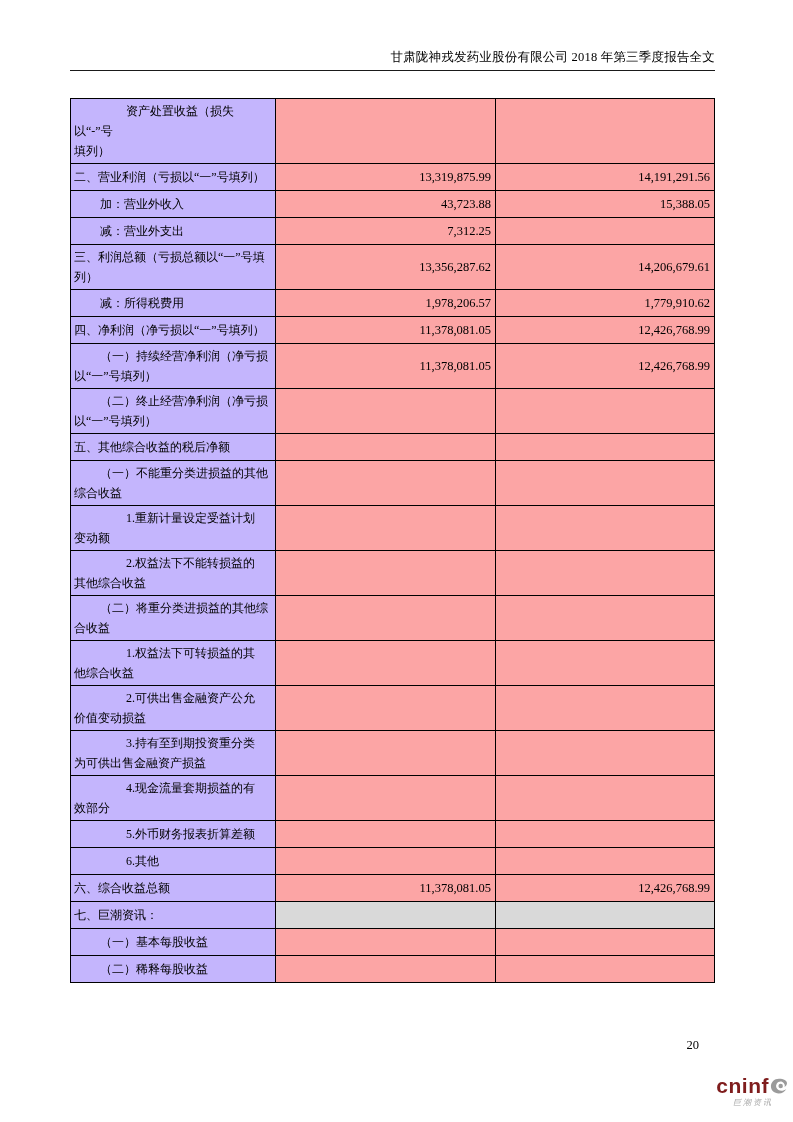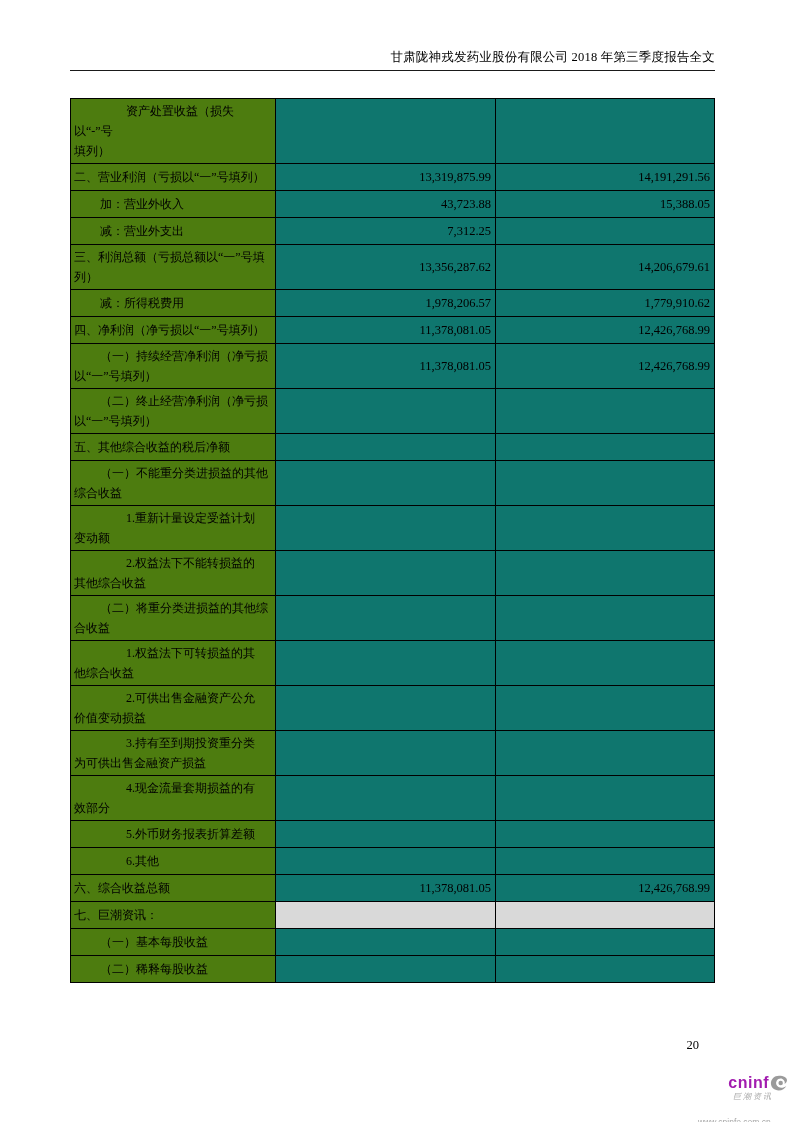--- a/index.html
+++ b/index.html
@@ -38,30 +38,30 @@
     font-size: 12px;
   }
   .fin-table td {
     border: 1.5px solid #000;
     vertical-align: middle;
     overflow: hidden;
   }
   .fin-table tr.single { height: 27px; }
   .fin-table tr.tall   { height: 35px; }
   td.label {
-    background: #4d7c0f;
+    background: #c4b5fd;
     padding: 2px 3px;
     line-height: 20px;
     white-space: pre-wrap;
   }
   td.label.ind0 { text-indent: 0; }
   td.label.ind1 { text-indent: 26px; }
   td.label.ind2 { text-indent: 52px; }
   td.val {
-    background: #0f766e;
+    background: #fca5a5;
     text-align: right;
     padding: 2px 4px;
     font-size: 12.5px;
   }
   td.val.shade { background: #D9D9D9; }
 
   
   .page-number {
     position: absolute;
     top: 1038px; left: 54px; width: 645px;
@@ -77,23 +77,23 @@
   }
   .logo-top {
     display: flex;
     align-items: center;
     justify-content: flex-end;
     gap: 1px;
     padding-right: 2px;
   }
   .logo-brand {
     font-weight: bold;
-    font-size: 16px;
+    font-size: 21px;
     letter-spacing: 0.5px;
-    color: #a21caf;
+    color: #7f1d1d;
     margin-left: 25px;
   }
   .logo-swirl svg { display: block; }
   .logo-cn {
     font-size: 8px;
     letter-spacing: 2px;
     text-align: right;
     padding-right: 17px;
     margin-top: -1px;
     color: #a5a5a5;

